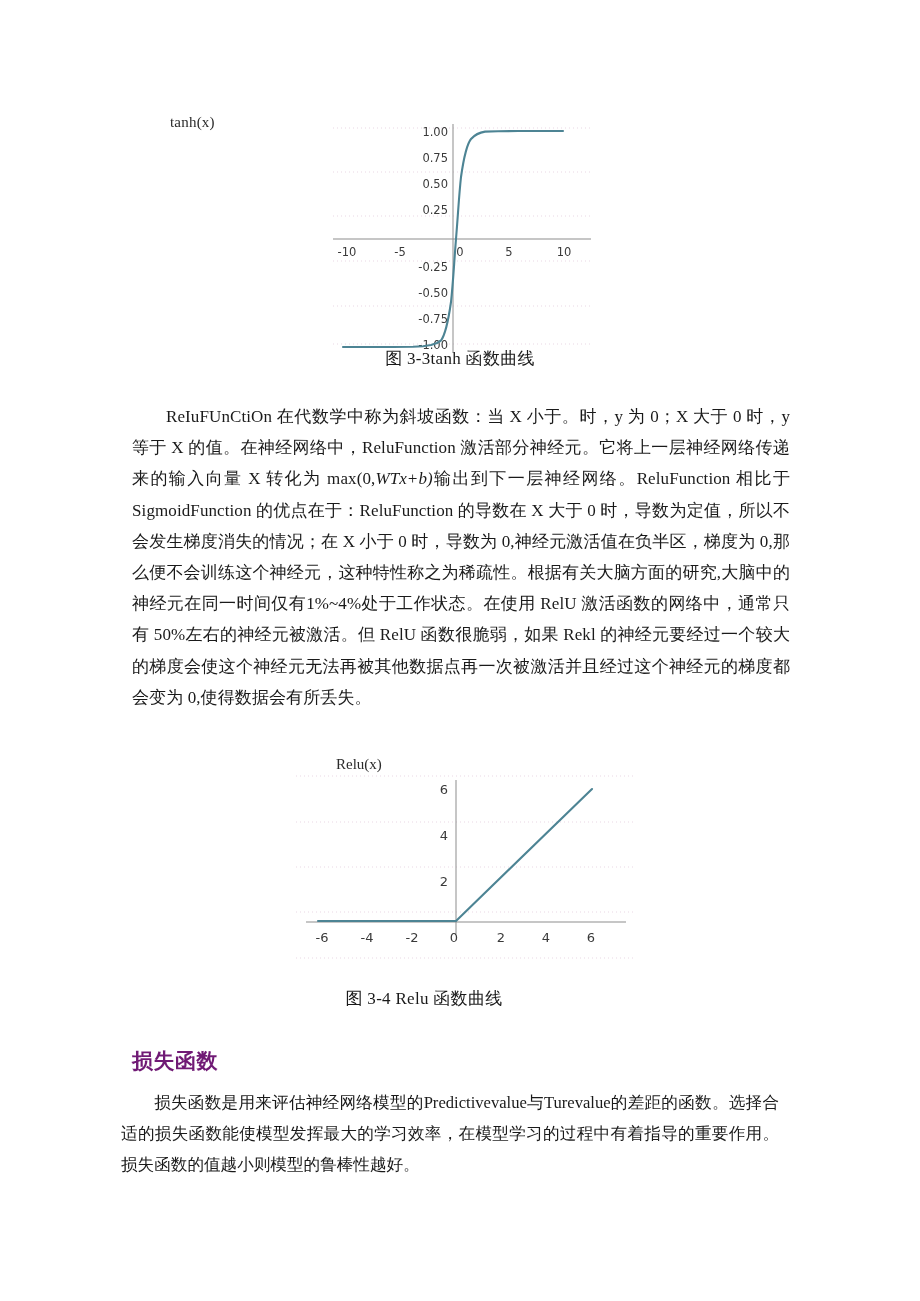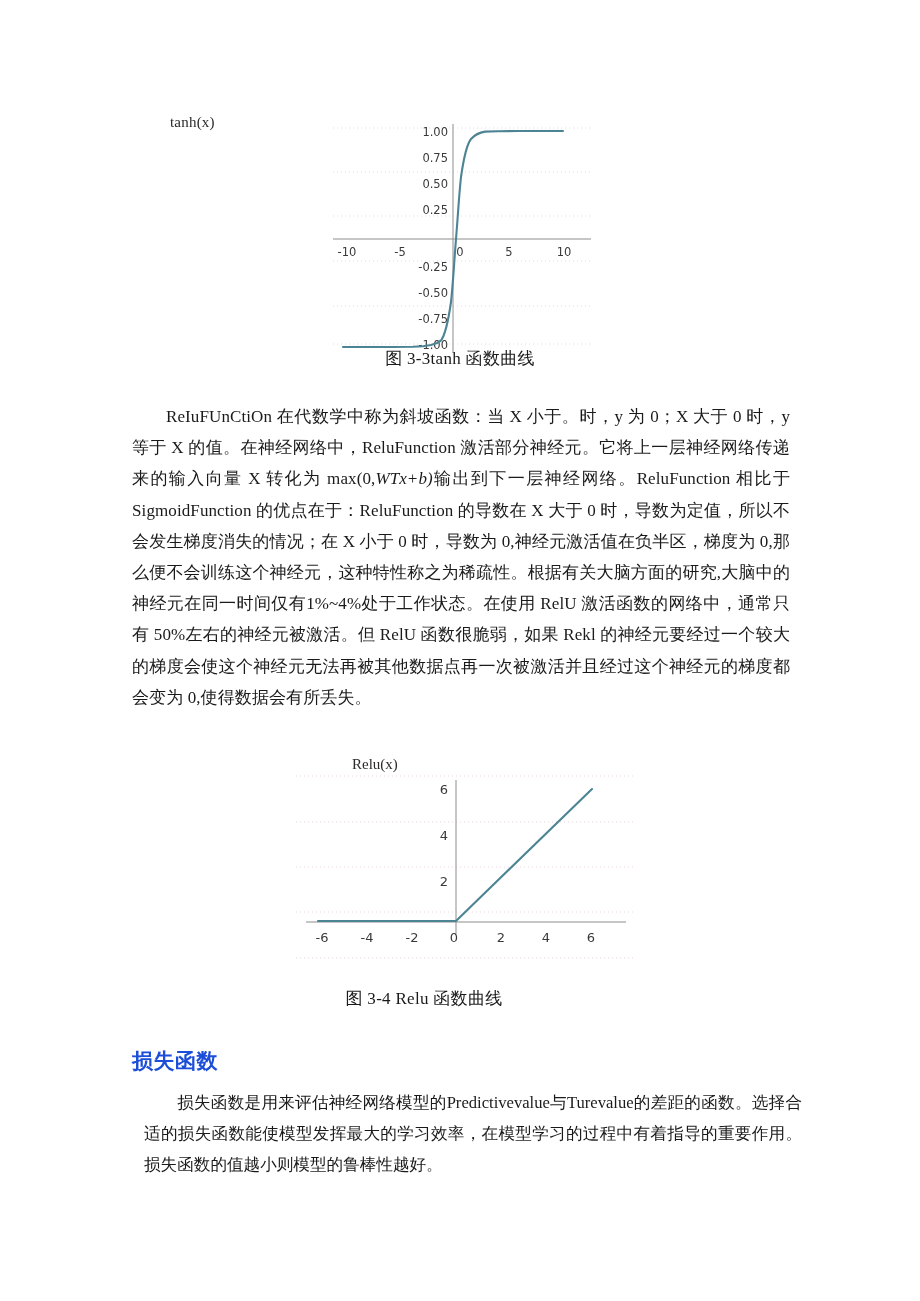--- a/index.html
+++ b/index.html
@@ -101,21 +101,21 @@
   
   .fig-relu-wrap {
     position: absolute;
     left: 0;
     top: 752px;
     width: 920px;
     height: 230px;
   }
   .relu-label {
     position: absolute;
-    left: 352px;
+    left: 336px;
     top: 4px;
     font-size: 15px;
     font-family: "Liberation Serif", serif;
     color: #2b2b2b;
     text-align: right;
   }
   .relu-plot {
     position: absolute;
     left: 296px;
     top: 10px;
@@ -124,28 +124,28 @@
   }
 
   
   .loss-head {
     position: absolute;
     left: 132px;
     top: 1030px;
     font-size: 21px;
     font-weight: bold;
     font-family: "Liberation Sans", "DejaVu Sans", sans-serif;
-    color: #1d4ed8;
+    color: #701a75;
     letter-spacing: .5px;
   }
 
   
   .para-loss {
     position: absolute;
-    left: 144px;
+    left: 121px;
     top: 1070px;
     width: 658px;
     font-size: 16.6px;
     line-height: 31.2px;
     text-align: justify;
     text-justify: inter-ideograph;
     text-indent: 2em;
     color: #1a1a1a;
   }
 

